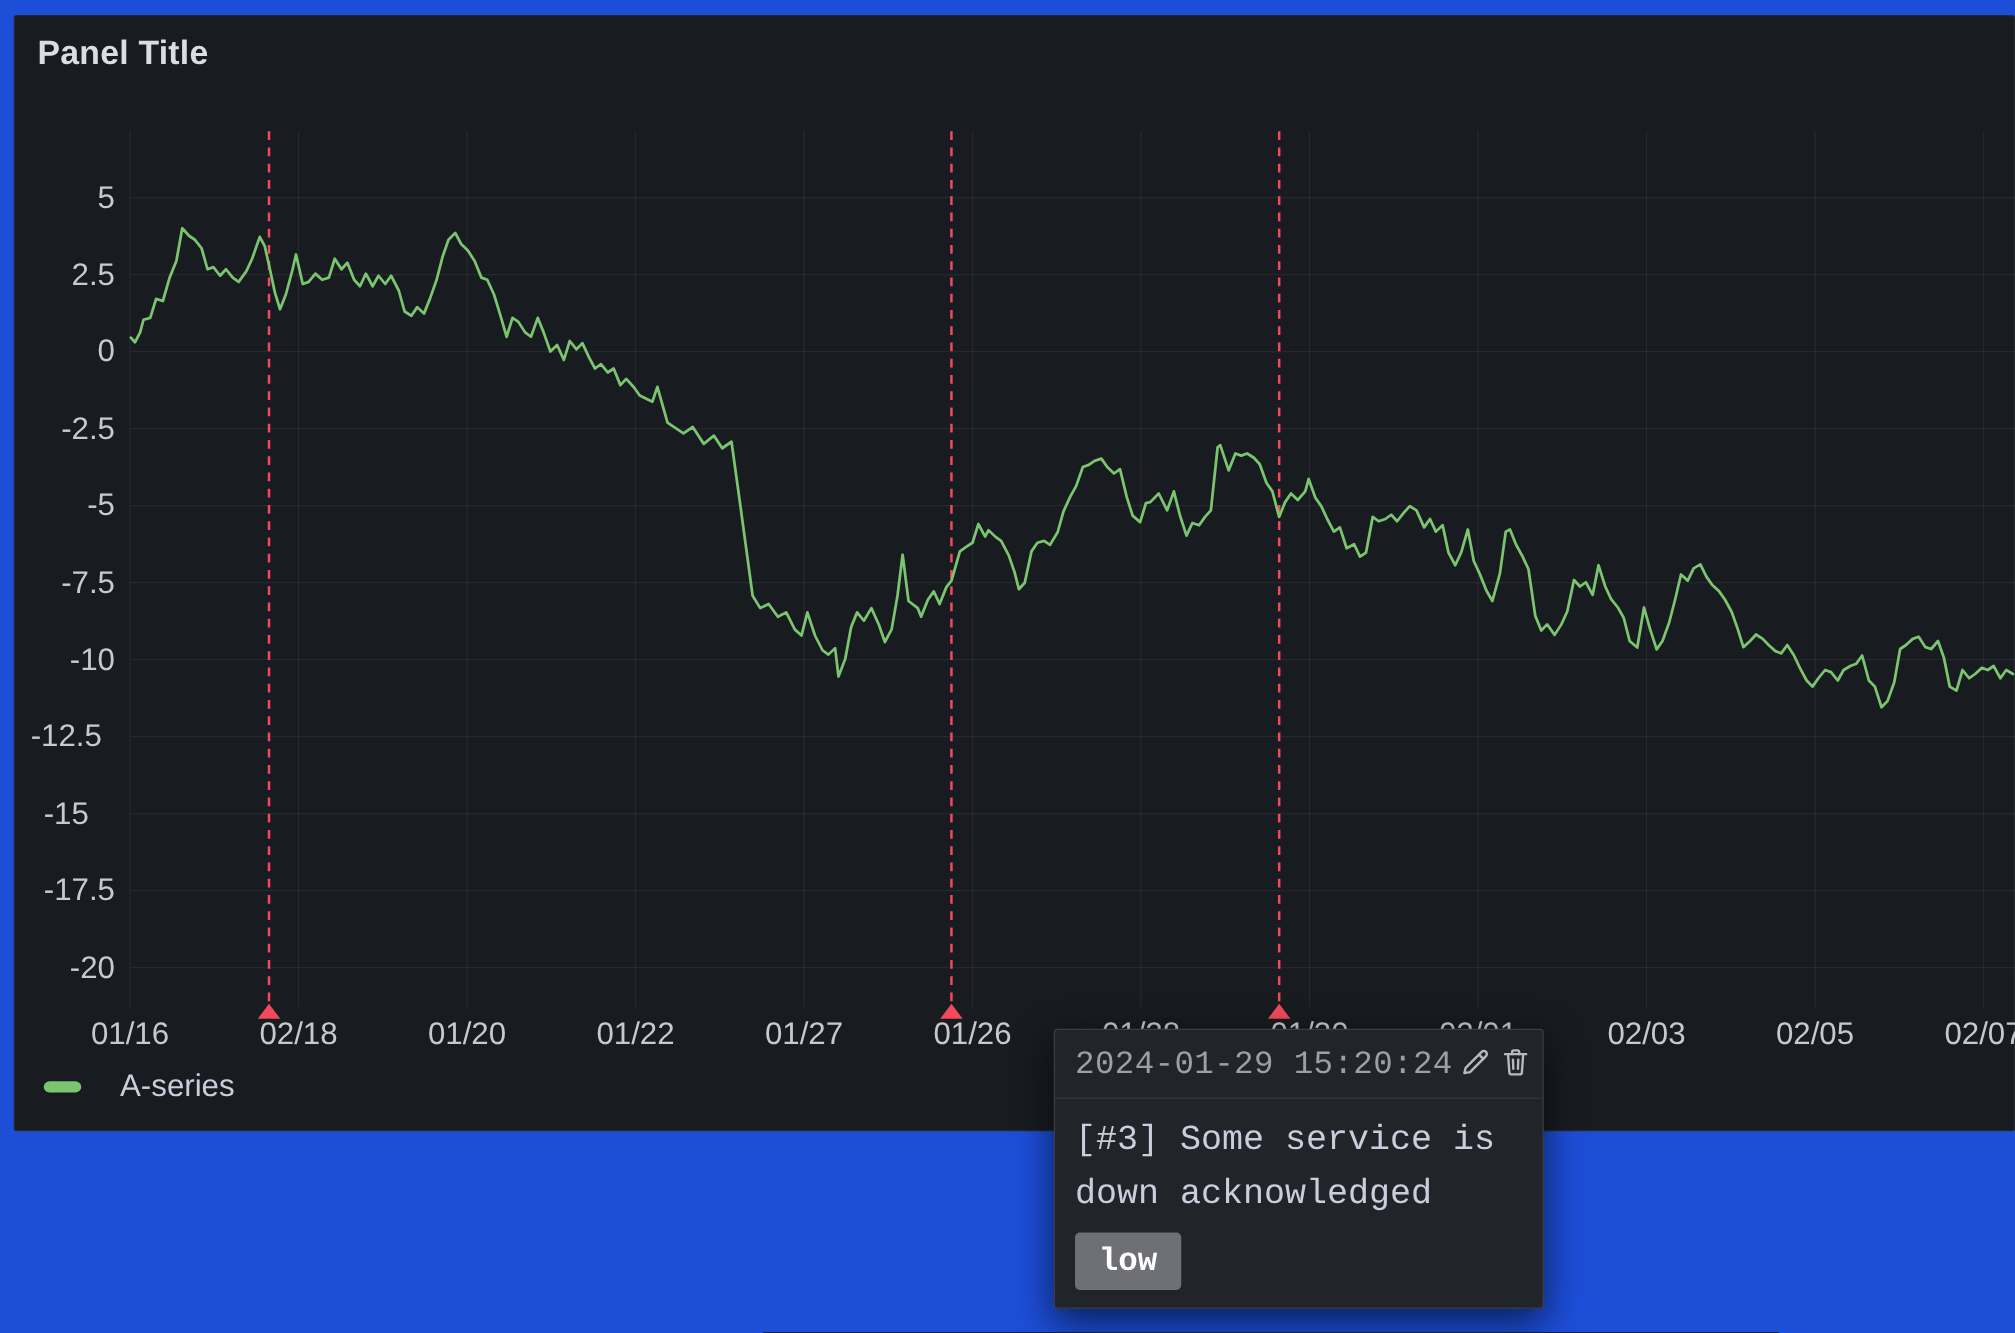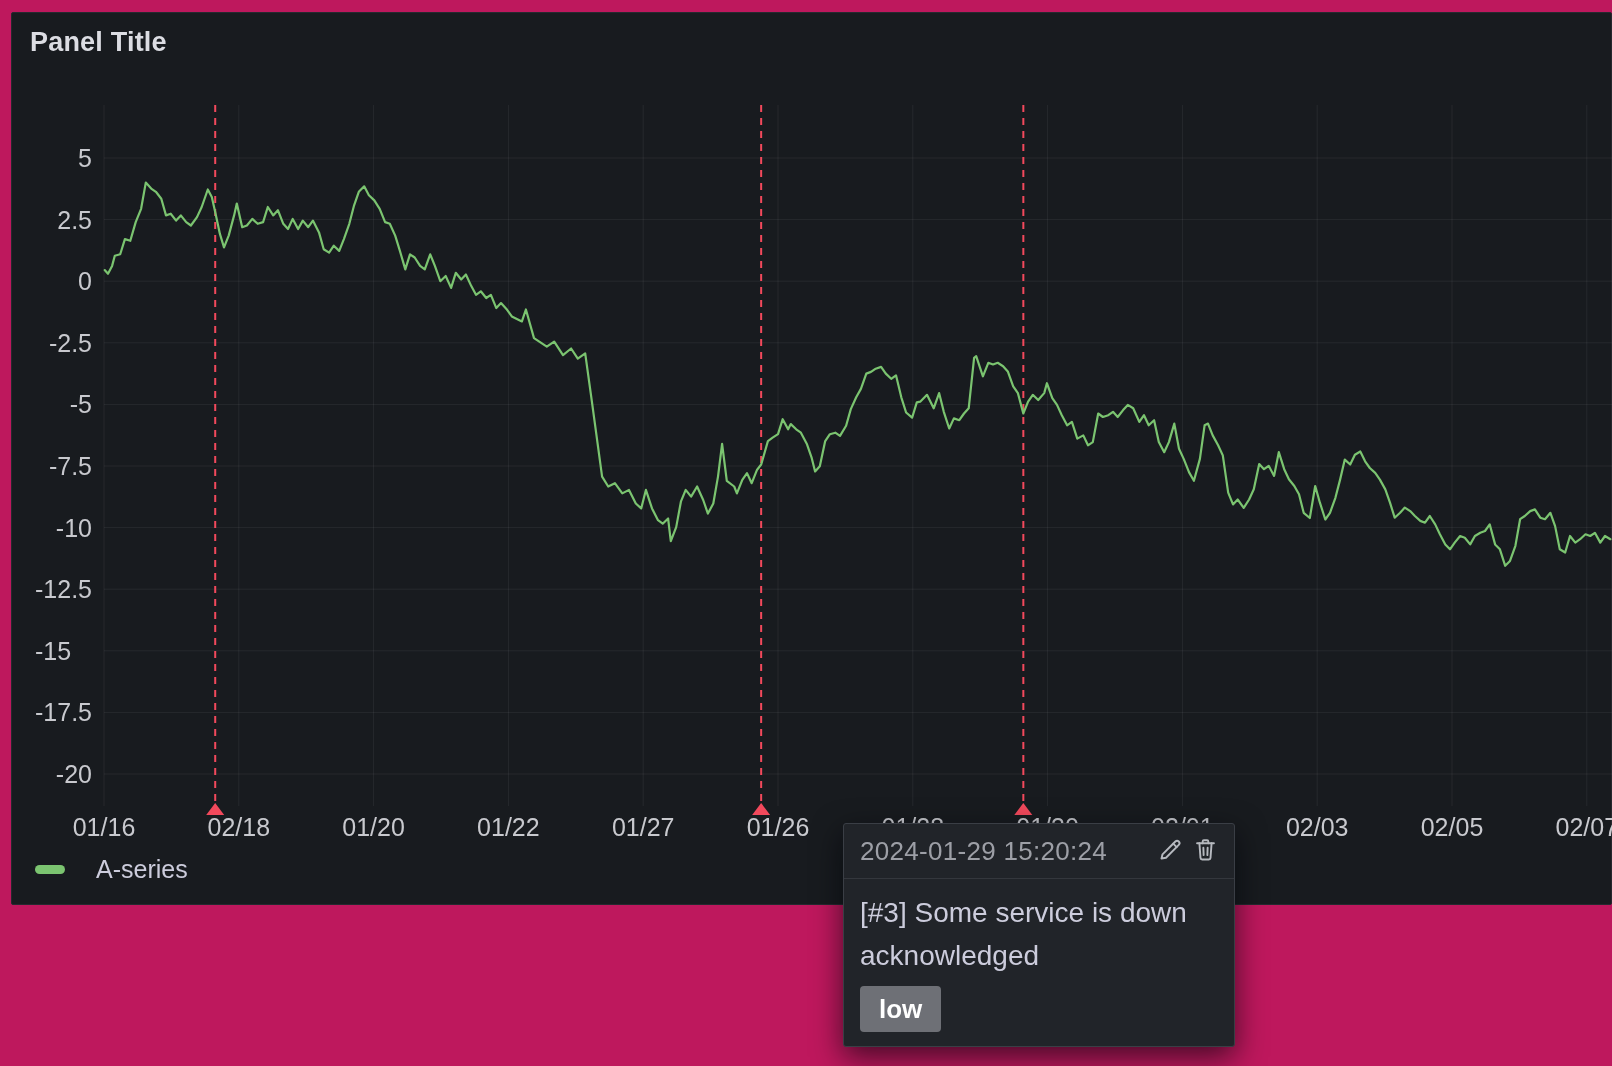--- a/index.html
+++ b/index.html
@@ -1,18 +1,18 @@
 <!DOCTYPE html>
 <html><head>
 <meta charset="utf-8">
 <style>
   html,body{margin:0;padding:0;background:#0f1116;}
   #stage{
     position:relative;width:1612px;height:1066px;overflow:hidden;
-    background:#be185d;
+    background:#1d4ed8;
     font-family:"Liberation Sans","DejaVu Sans",sans-serif;
     -webkit-font-smoothing:antialiased;
   }
   .panel{
     position:absolute;left:11px;top:12px;width:1601px;height:893px;
     background:#181b1f;border:1px solid #26292f;border-radius:2px;
     box-sizing:border-box;
   }
   .panel-title{
     position:absolute;left:30px;top:27px;
@@ -32,20 +32,21 @@
     position:absolute;left:35px;top:854px;display:flex;align-items:center;
     z-index:2;cursor:pointer;
   }
   .legend-pill{width:30px;height:9px;border-radius:5px;background:#7bc470;}
   .legend-label{margin-left:31px;font-size:25px;color:#ccccdc;line-height:30px;}
   .tooltip{
     position:absolute;left:843px;top:823px;width:392px;height:224px;
     background:#212429;border:1px solid #3a3e45;border-radius:3px;
     box-sizing:border-box;z-index:10;
     box-shadow:0 10px 30px rgba(1,4,9,.65);
+    font-family:Liberation Mono, monospace;
   }
   .tooltip-header{
     display:flex;align-items:center;height:55px;padding:0 14px 0 16px;
     border-bottom:1px solid #34373d;box-sizing:border-box;
   }
   .tooltip-timestamp{
     flex:1 1 auto;font-size:26px;color:#9d9fa6;letter-spacing:.3px;
     white-space:nowrap;
   }
   .icon-btn{
@@ -109,21 +110,21 @@
     <div class="legend-label">A-series</div>
   </div>
 
   <div class="ytick" style="top: 145px;">5</div>
     <div class="ytick" style="top: 206.6px;">2.5</div>
     <div class="ytick" style="top: 268.2px;">0</div>
     <div class="ytick" style="top: 329.8px;">-2.5</div>
     <div class="ytick" style="top: 391.4px;">-5</div>
     <div class="ytick" style="top: 453px;">-7.5</div>
     <div class="ytick" style="top: 514.6px;">-10</div>
-    <div class="ytick" style="top: 576.2px;">-12.5</div>
+    <div class="ytick" style="top: 576.2px; text-align: center;">-12.5</div>
     <div class="ytick" style="top: 637.8px; text-align: center;">-15</div>
     <div class="ytick" style="top: 699.4px;">-17.5</div>
     <div class="ytick" style="top: 761px;">-20</div>
     <div class="xtick" style="left: 56px;">01/16</div>
     <div class="xtick" style="left: 190.8px;">02/18</div>
     <div class="xtick" style="left: 325.6px;">01/20</div>
     <div class="xtick" style="left: 460.4px;">01/22</div>
     <div class="xtick" style="left: 595.2px;">01/27</div>
     <div class="xtick" style="left: 730px;">01/26</div>
     <div class="xtick" style="left: 864.8px;">01/28</div>

